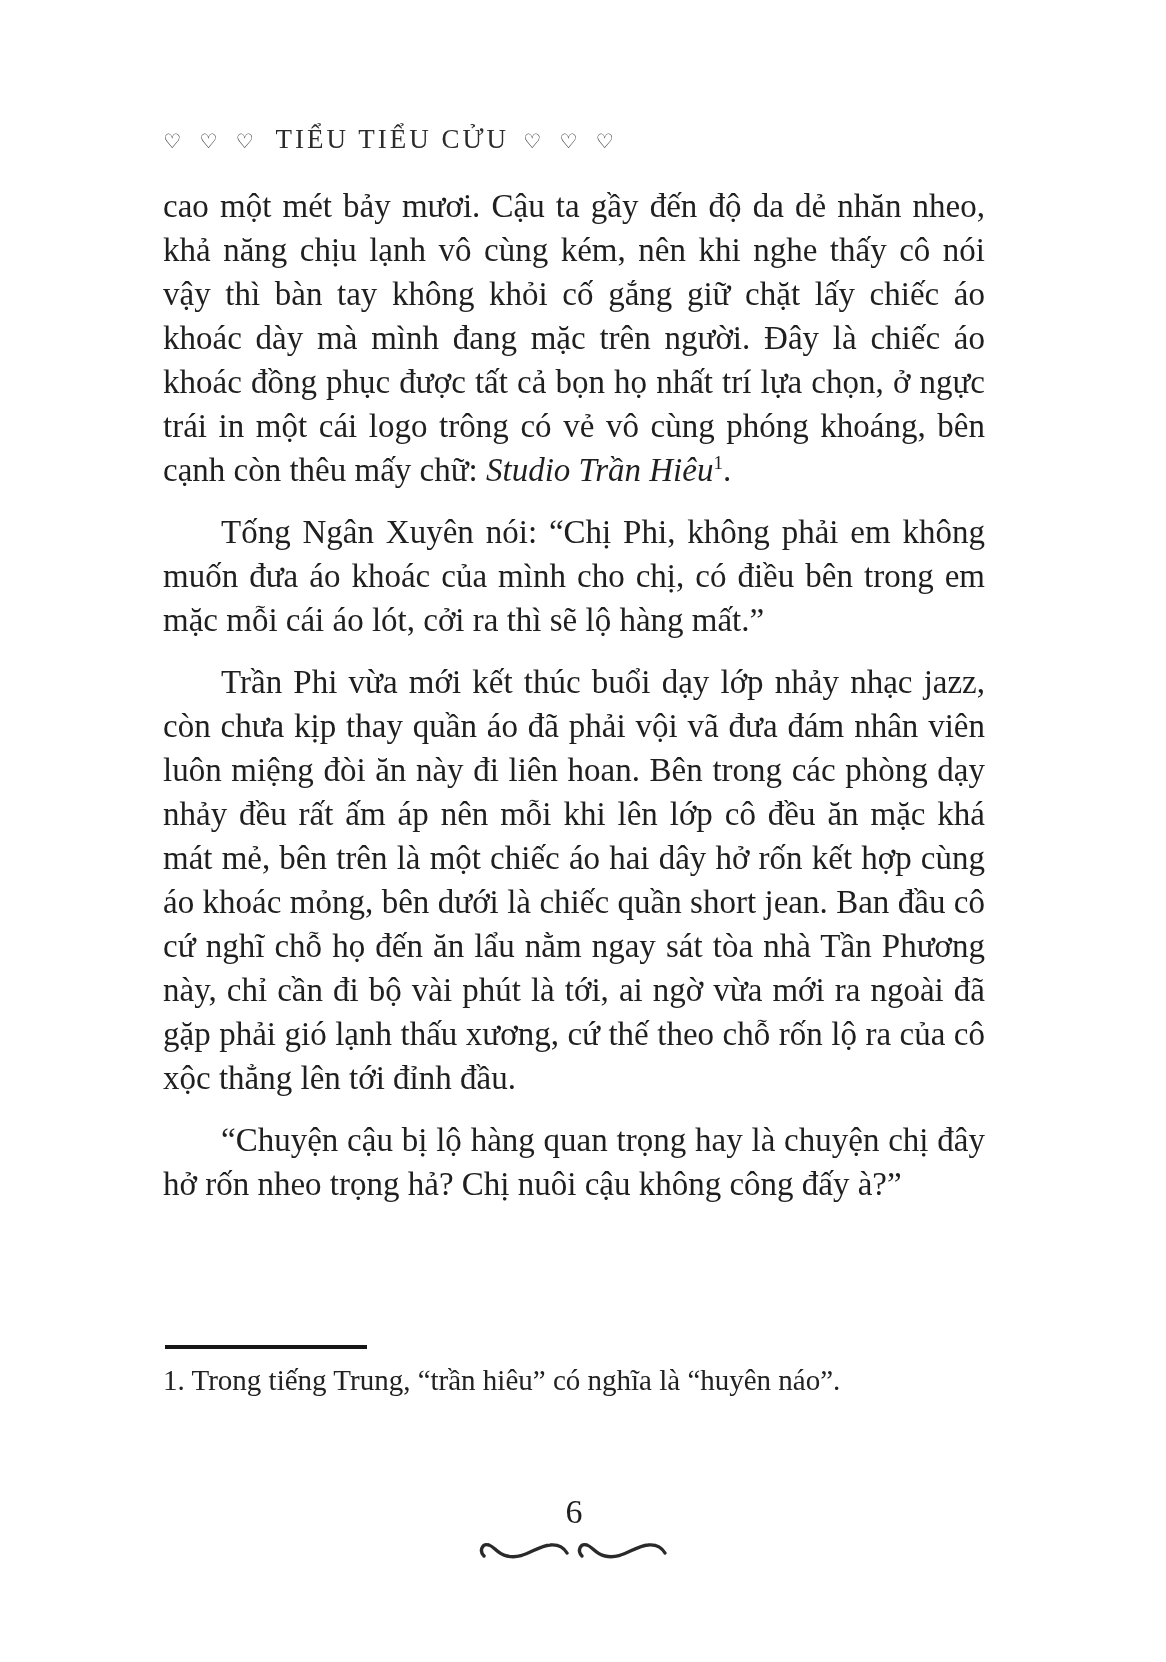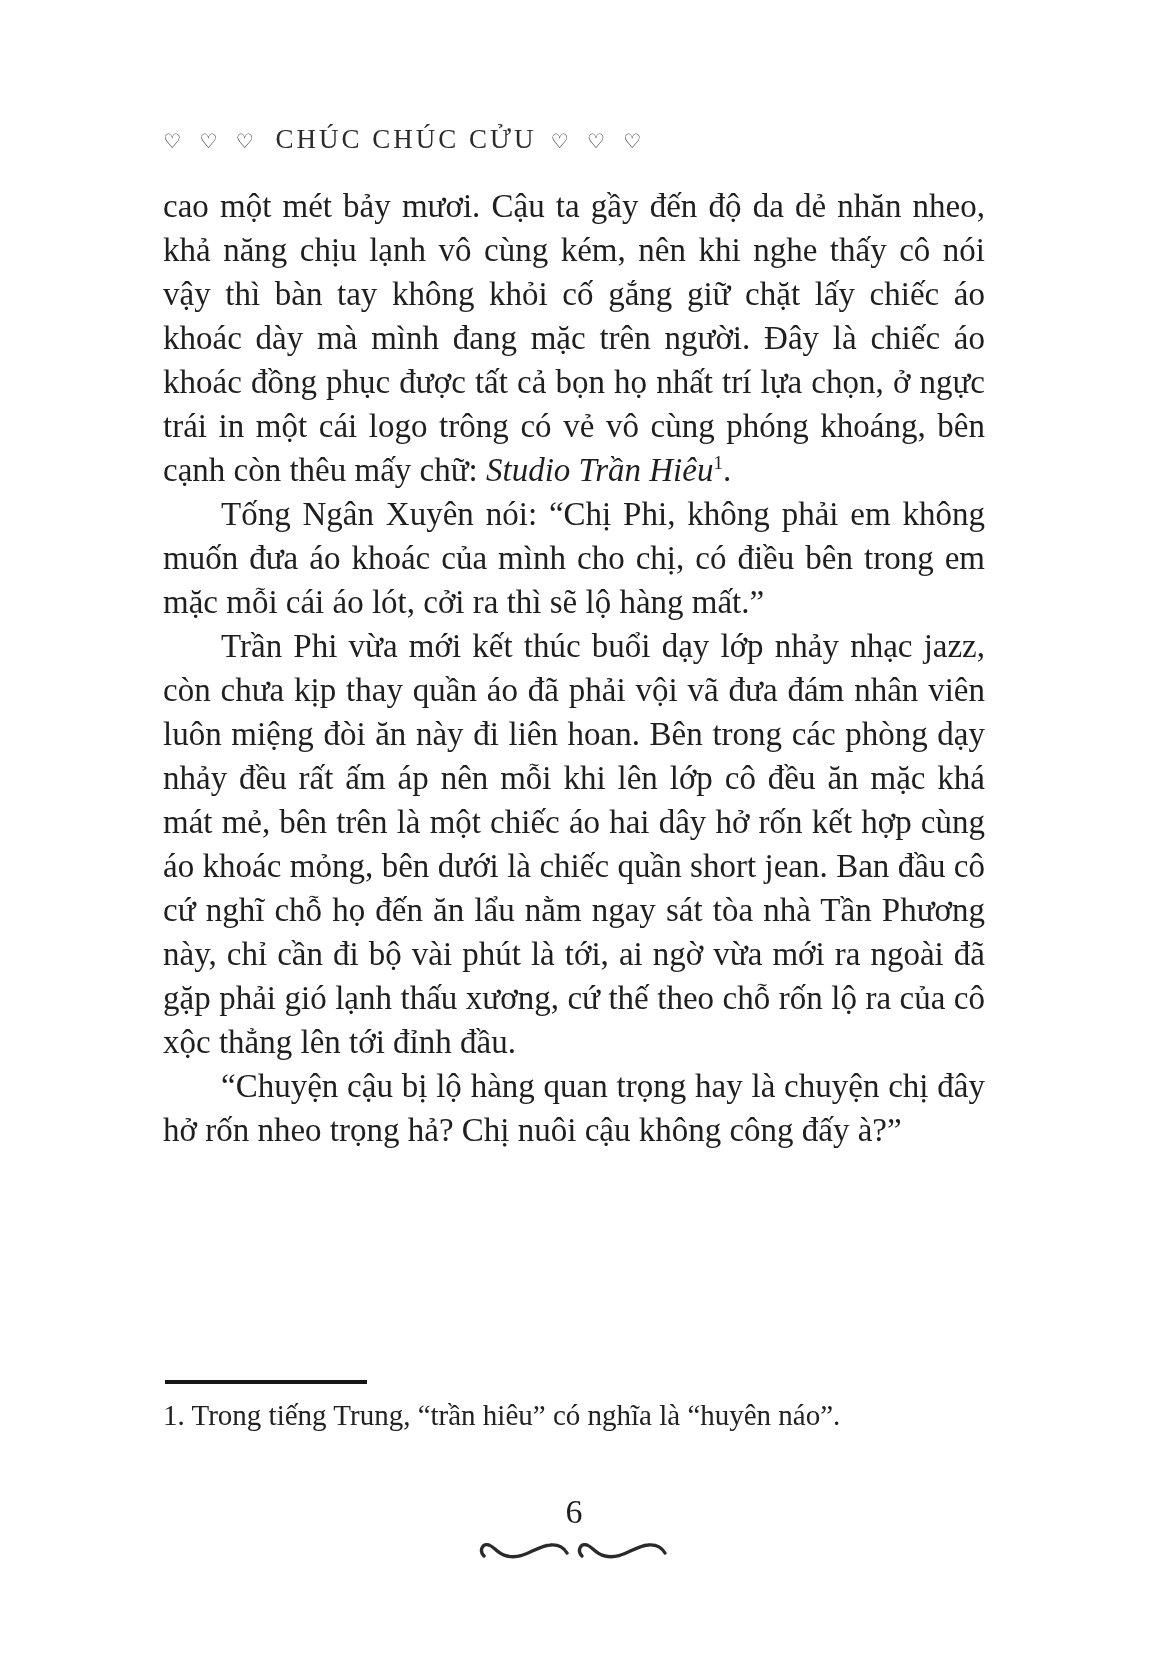--- a/index.html
+++ b/index.html
@@ -52,34 +52,35 @@
     width: 822px;
     font-size: 33px;
     line-height: 44px;
     text-align: justify;
     text-justify: inter-word;
   }
   .para {
     margin: 0;
   }
   .para + .para {
+    margin-top: 18px;
     text-indent: 58px;
   }
   .brand {
     font-style: italic;
   }
   sup.fn-ref {
     font-size: 0.58em;
     vertical-align: super;
     line-height: 0;
   }
   
   .footnote-block {
     position: absolute;
-    top: 1380px;
+    top: 1345px;
     left: 163px;
     width: 822px;
   }
   .footnote-rule {
     width: 202px;
     height: 4px;
     background: #161616;
     margin-left: 2px;
   }
   .footnote {
@@ -106,21 +107,21 @@
     margin: 4px auto 0 auto;
   }
 </style>
 </head>
 <body>
 
 <div class="page">
 
   <div class="running-header">
     <span class="hearts">♡ ♡ ♡</span>
-    <span class="header-title">CHÚC CHÚC CỬU</span>
+    <span class="header-title">TIỂU TIỂU CỬU</span>
     <span class="hearts">♡ ♡ ♡</span>
   </div>
 
   <div class="body-text">
     <p class="para"><span>cao một mét bảy mươi. Cậu ta gầy đến độ da dẻ nhăn nheo, khả năng chịu lạnh vô cùng kém, nên khi nghe thấy cô nói vậy thì bàn tay không khỏi cố gắng giữ chặt lấy chiếc áo khoác dày mà mình đang mặc trên người. Đây là chiếc áo khoác đồng phục được tất cả bọn họ nhất trí lựa chọn, ở ngực trái in một cái logo trông có vẻ vô cùng phóng khoáng, bên cạnh còn thêu mấy chữ: </span><i class="brand">Studio Trần Hiêu</i><sup class="fn-ref">1</sup><span>.</span></p>
     <p class="para">Tống Ngân Xuyên nói: “Chị Phi, không phải em không muốn đưa áo khoác của mình cho chị, có điều bên trong em mặc mỗi cái áo lót, cởi ra thì sẽ lộ hàng mất.”</p>
     <p class="para">Trần Phi vừa mới kết thúc buổi dạy lớp nhảy nhạc jazz, còn chưa kịp thay quần áo đã phải vội vã đưa đám nhân viên luôn miệng đòi ăn này đi liên hoan. Bên trong các phòng dạy nhảy đều rất ấm áp nên mỗi khi lên lớp cô đều ăn mặc khá mát mẻ, bên trên là một chiếc áo hai dây hở rốn kết hợp cùng áo khoác mỏng, bên dưới là chiếc quần short jean. Ban đầu cô cứ nghĩ chỗ họ đến ăn lẩu nằm ngay sát tòa nhà Tần Phương này, chỉ cần đi bộ vài phút là tới, ai ngờ vừa mới ra ngoài đã gặp phải gió lạnh thấu xương, cứ thế theo chỗ rốn lộ ra của cô xộc thẳng lên tới đỉnh đầu.</p>
     <p class="para">“Chuyện cậu bị lộ hàng quan trọng hay là chuyện chị đây hở rốn nheo trọng hả? Chị nuôi cậu không công đấy à?”</p>
   </div>
 

